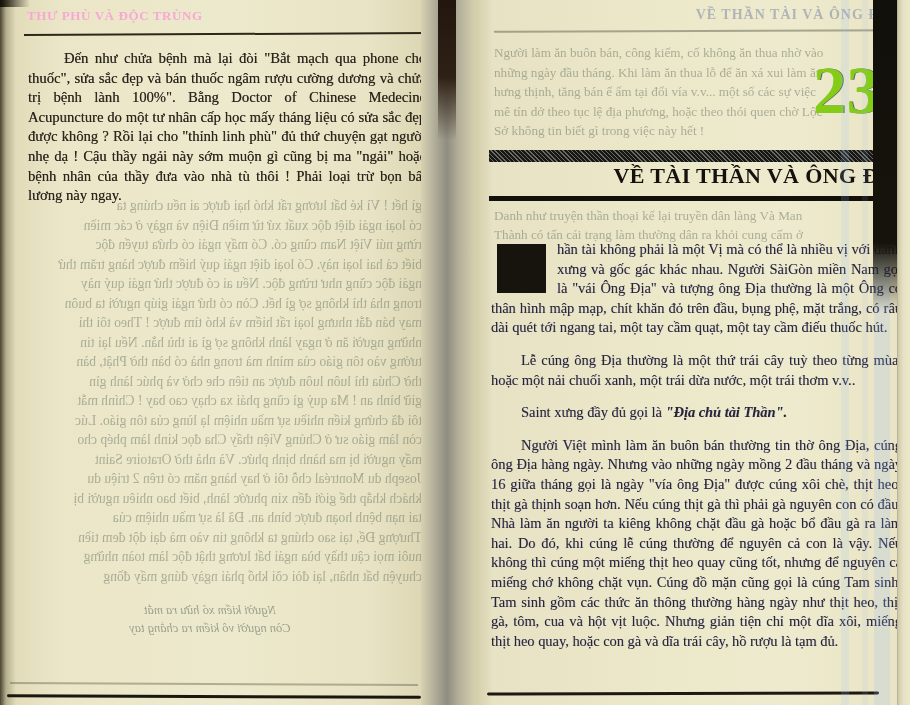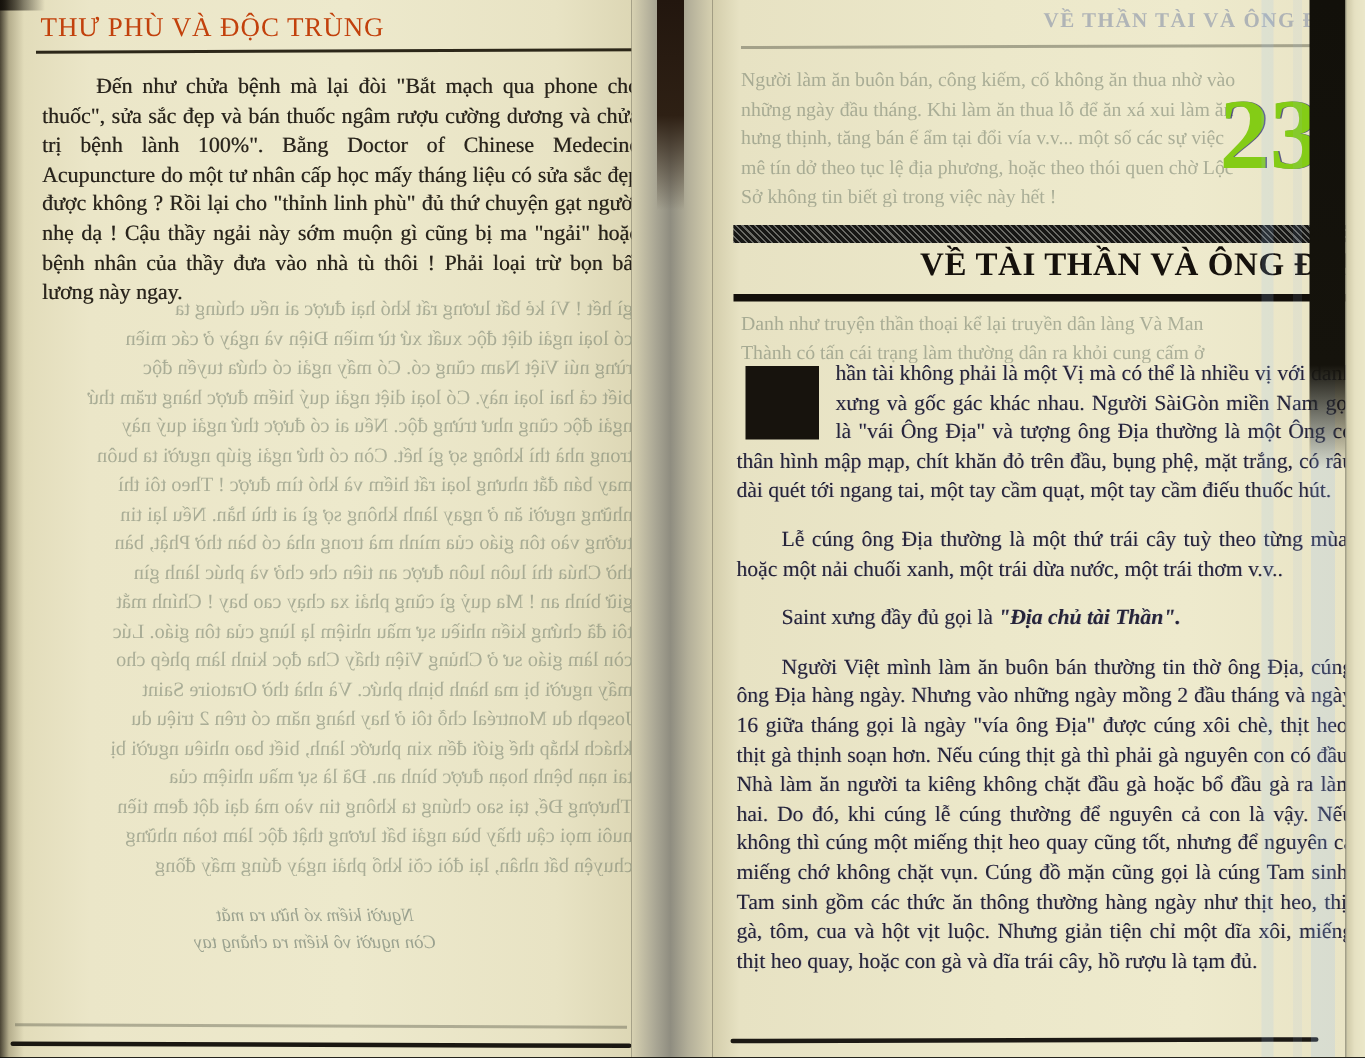--- a/index.html
+++ b/index.html
@@ -39,21 +39,21 @@
     border-radius:0 0 6px 6px;
   }
   .streak{top:0;height:705px;background:rgba(150,190,250,.16);}
   .streak-1{left:841px;width:8px;}
   .streak-2{left:862px;width:6px;background:rgba(150,190,250,.10);}
   .streak-3{left:874px;width:16px;background:rgba(150,190,250,.20);}
 
   
   .lp-header{
     left:27px;top:8px;width:396px;
-    font-size:18px;font-weight:normal;letter-spacing:.6px;color:#c2410c;
+    font-size:13px;font-weight:bold;letter-spacing:.6px;color:#f9a8d4;
   }
   .lp-header-rule{left:24px;top:33px;width:405px;height:2px;background:#2c2719;transform:rotate(-.25deg);}
   .lp-para{
     left:28px;top:49px;width:398px;
     font-size:14.6px;line-height:19.6px;text-align:justify;text-indent:36px;
     color:#28231b;text-shadow:.3px 0 0 rgba(40,35,27,.6);
   }
   .bleed{color:rgba(104,116,99,.50);filter:blur(.4px);white-space:pre-line;}
   .mirrored{transform:scaleX(-1);}
   .lp-bleed{

